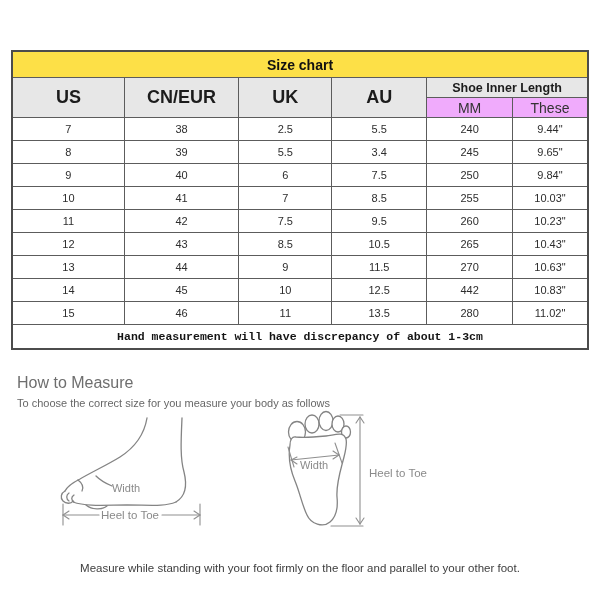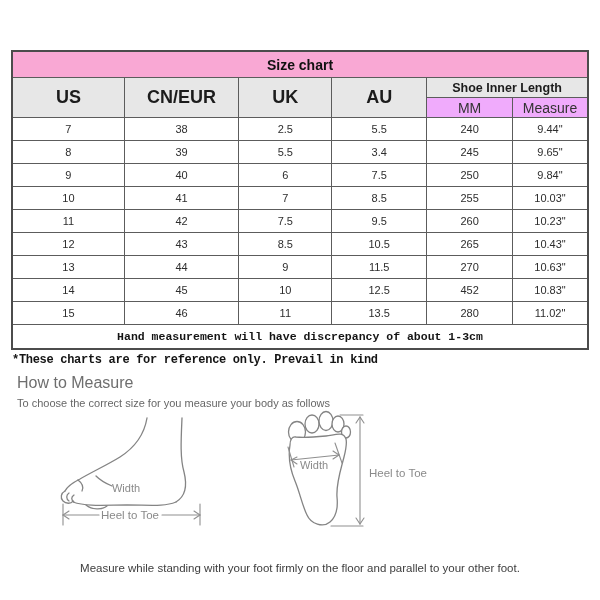--- a/index.html
+++ b/index.html
@@ -12,21 +12,21 @@
   table.size-chart {
     position:absolute; left:11px; top:50px; width:578px;
     border-collapse:collapse; table-layout:fixed;
     border:2px solid #4c4c4c;
   }
   table.size-chart th, table.size-chart td {
     border:1px solid #5c5c5c; text-align:center; vertical-align:middle;
     padding:0; overflow:hidden; white-space:nowrap;
   }
   td.title-cell {
-    height:25px; font-weight:bold; font-size:14px; color:#111; background:#f9a8d4;
+    height:25px; font-weight:bold; font-size:14px; color:#111; background:#fde047;
   }
   th.col-head {
     background:#e7e7e7; font-weight:bold; font-size:18px; color:#1c1c1c;
   }
   tr.head-row-1 th { height:19px; }
   tr.head-row-2 th { height:19px; }
   th.inner-head { font-size:12.5px; }
   th.sub-head {
     background:#f0abfc; font-weight:normal; font-size:14px; color:#333;
   }
@@ -84,21 +84,21 @@
       </tr>
       <tr class="head-row-1">
         <th class="col-head" rowspan="2">US</th>
         <th class="col-head" rowspan="2">CN/EUR</th>
         <th class="col-head" rowspan="2">UK</th>
         <th class="col-head" rowspan="2">AU</th>
         <th class="col-head inner-head" colspan="2">Shoe Inner Length</th>
       </tr>
       <tr class="head-row-2">
         <th class="sub-head">MM</th>
-        <th class="sub-head">Measure</th>
+        <th class="sub-head">These</th>
       </tr>
     </thead>
     <tbody class="size-rows">
         <tr>
           <td>7</td>
           <td>38</td>
           <td>2.5</td>
           <td>5.5</td>
           <td>240</td>
           <td>9.44"</td>
@@ -149,40 +149,39 @@
           <td>9</td>
           <td>11.5</td>
           <td>270</td>
           <td>10.63"</td>
         </tr>
         <tr>
           <td>14</td>
           <td>45</td>
           <td>10</td>
           <td>12.5</td>
-          <td>452</td>
+          <td>442</td>
           <td>10.83"</td>
         </tr>
         <tr>
           <td>15</td>
           <td>46</td>
           <td>11</td>
           <td>13.5</td>
           <td>280</td>
           <td>11.02"</td>
         </tr>
       </tbody>
     <tfoot>
       <tr>
         <td class="foot-note-cell" colspan="6">Hand measurement will have discrepancy of about 1-3cm</td>
       </tr>
     </tfoot>
   </table>
 
-  <div class="ref-note">*These charts are for reference only. Prevail in kind</div>
 
   <div class="howto-heading">How to Measure</div>
 
   <div class="howto-sub">To choose the correct size for you measure your body as follows</div>
 
   <svg class="diagram diagram-left" width="160" height="125" viewBox="0 0 160 125">
     <g fill="none" stroke="#848484" stroke-width="1.3" stroke-linecap="round">
 
       <path d="M 130,6 C 129,28 128,46 132,60 C 135,72 134,84 124,90"></path>
 

